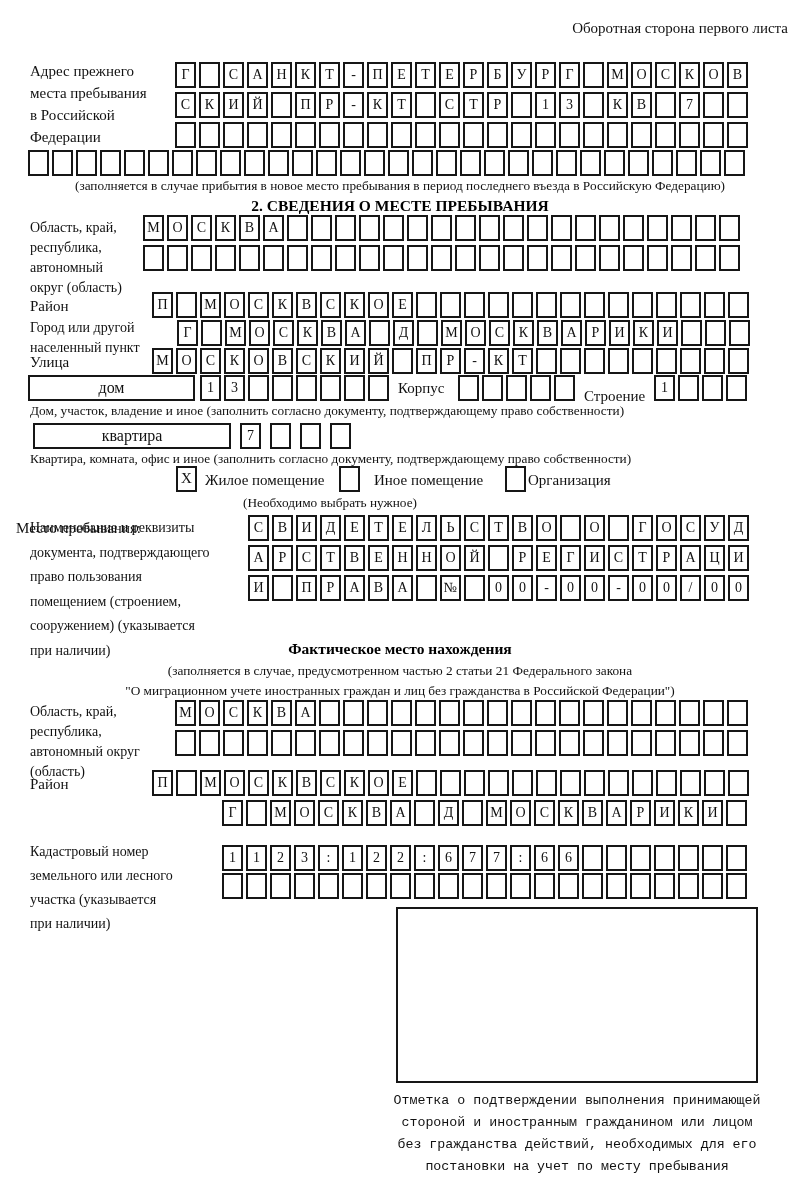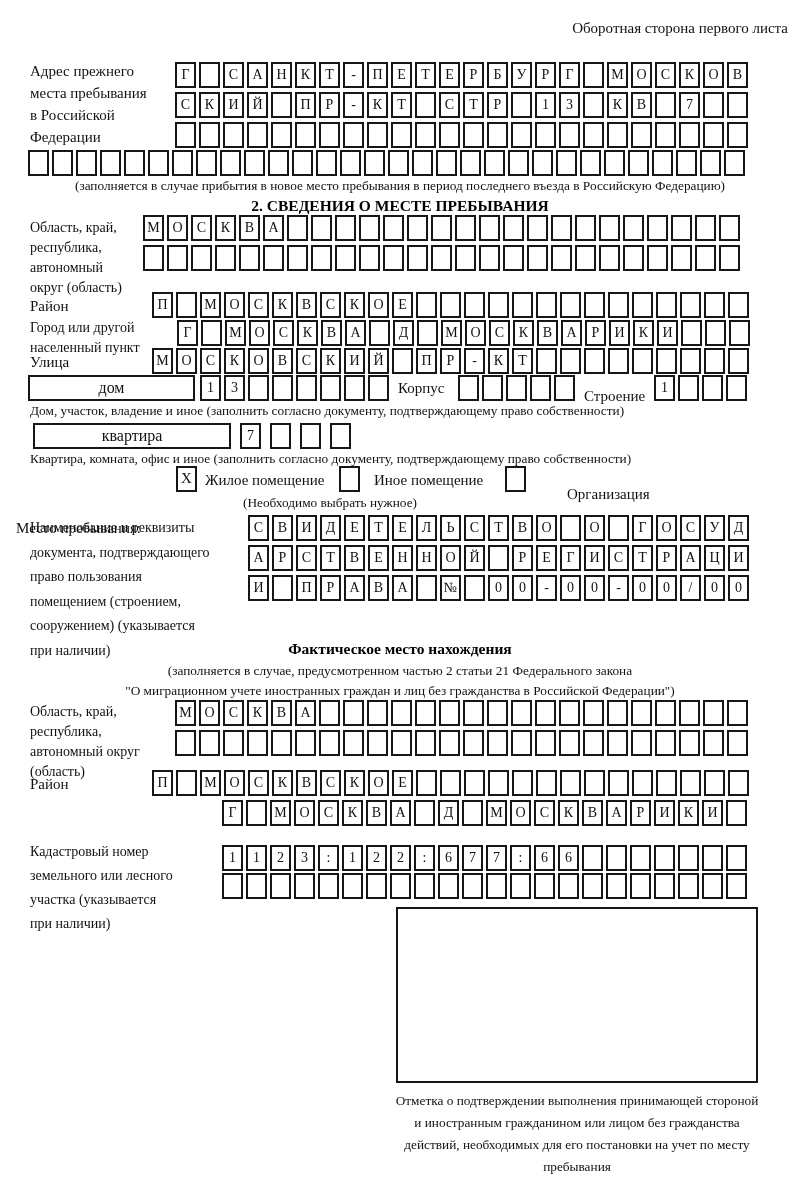--- a/index.html
+++ b/index.html
@@ -329,21 +329,21 @@
       <span class="cbox"></span>
     </div>
   <div class="abs cap" style="left:30px;top:451px;">Квартира, комната, офис и иное (заполнить согласно документу, подтверждающему право собственности)</div>
 
   <div class="abs lbl" style="left:16px;top:469px;margin-top:48px;">Место пребывания:</div>
   <div class="abs chk" style="left:176px;top:466px;">X</div>
   <div class="abs lbl" style="left:205px;top:469px;">Жилое помещение</div>
   <div class="abs chk" style="left:339px;top:466px;"></div>
   <div class="abs lbl" style="left:374px;top:469px;">Иное помещение</div>
   <div class="abs chk" style="left:505px;top:466px;"></div>
-  <div class="abs lbl" style="left:567px;top:469px;margin-top:14px;">Организация</div>
+  <div class="abs lbl" style="left:528px;top:469px;">Организация</div>
   <div class="abs cap" style="left:30px;top:495px;width:600px;text-align:center;">(Необходимо выбрать нужное)</div>
 
   <div class="abs lbl-sm" style="left:30px;top:516px;line-height:24.6px;">Наименование и реквизиты
 документа, подтверждающего
 право пользования
 помещением (строением,
 сооружением) (указывается
 при наличии)</div>
   <div class="abs boxrow" style="left:248px;top:515px;">
       <span class="cbox">С</span>
@@ -577,15 +577,15 @@
       <span class="cbox"></span>
       <span class="cbox"></span>
       <span class="cbox"></span>
       <span class="cbox"></span>
       <span class="cbox"></span>
       <span class="cbox"></span>
       <span class="cbox"></span>
     </div>
 
   <div class="abs stamp" style="left:396px;top:907px;width:362px;height:176px;"></div>
-  <div class="abs cap" style="left:392px;top:1090px;width:370px;text-align:center;line-height:22px;">Отметка о подтверждении выполнения принимающей стороной и иностранным гражданином или лицом без гражданства действий, необходимых для его постановки на учет по месту пребывания</div>
+  <div class="abs cap" style="left:392px;top:1090px;width:370px;text-align:center;line-height:22px;font-family:Liberation Mono, monospace;">Отметка о подтверждении выполнения принимающей стороной и иностранным гражданином или лицом без гражданства действий, необходимых для его постановки на учет по месту пребывания</div>
 
 </div>
 
 </body></html>

